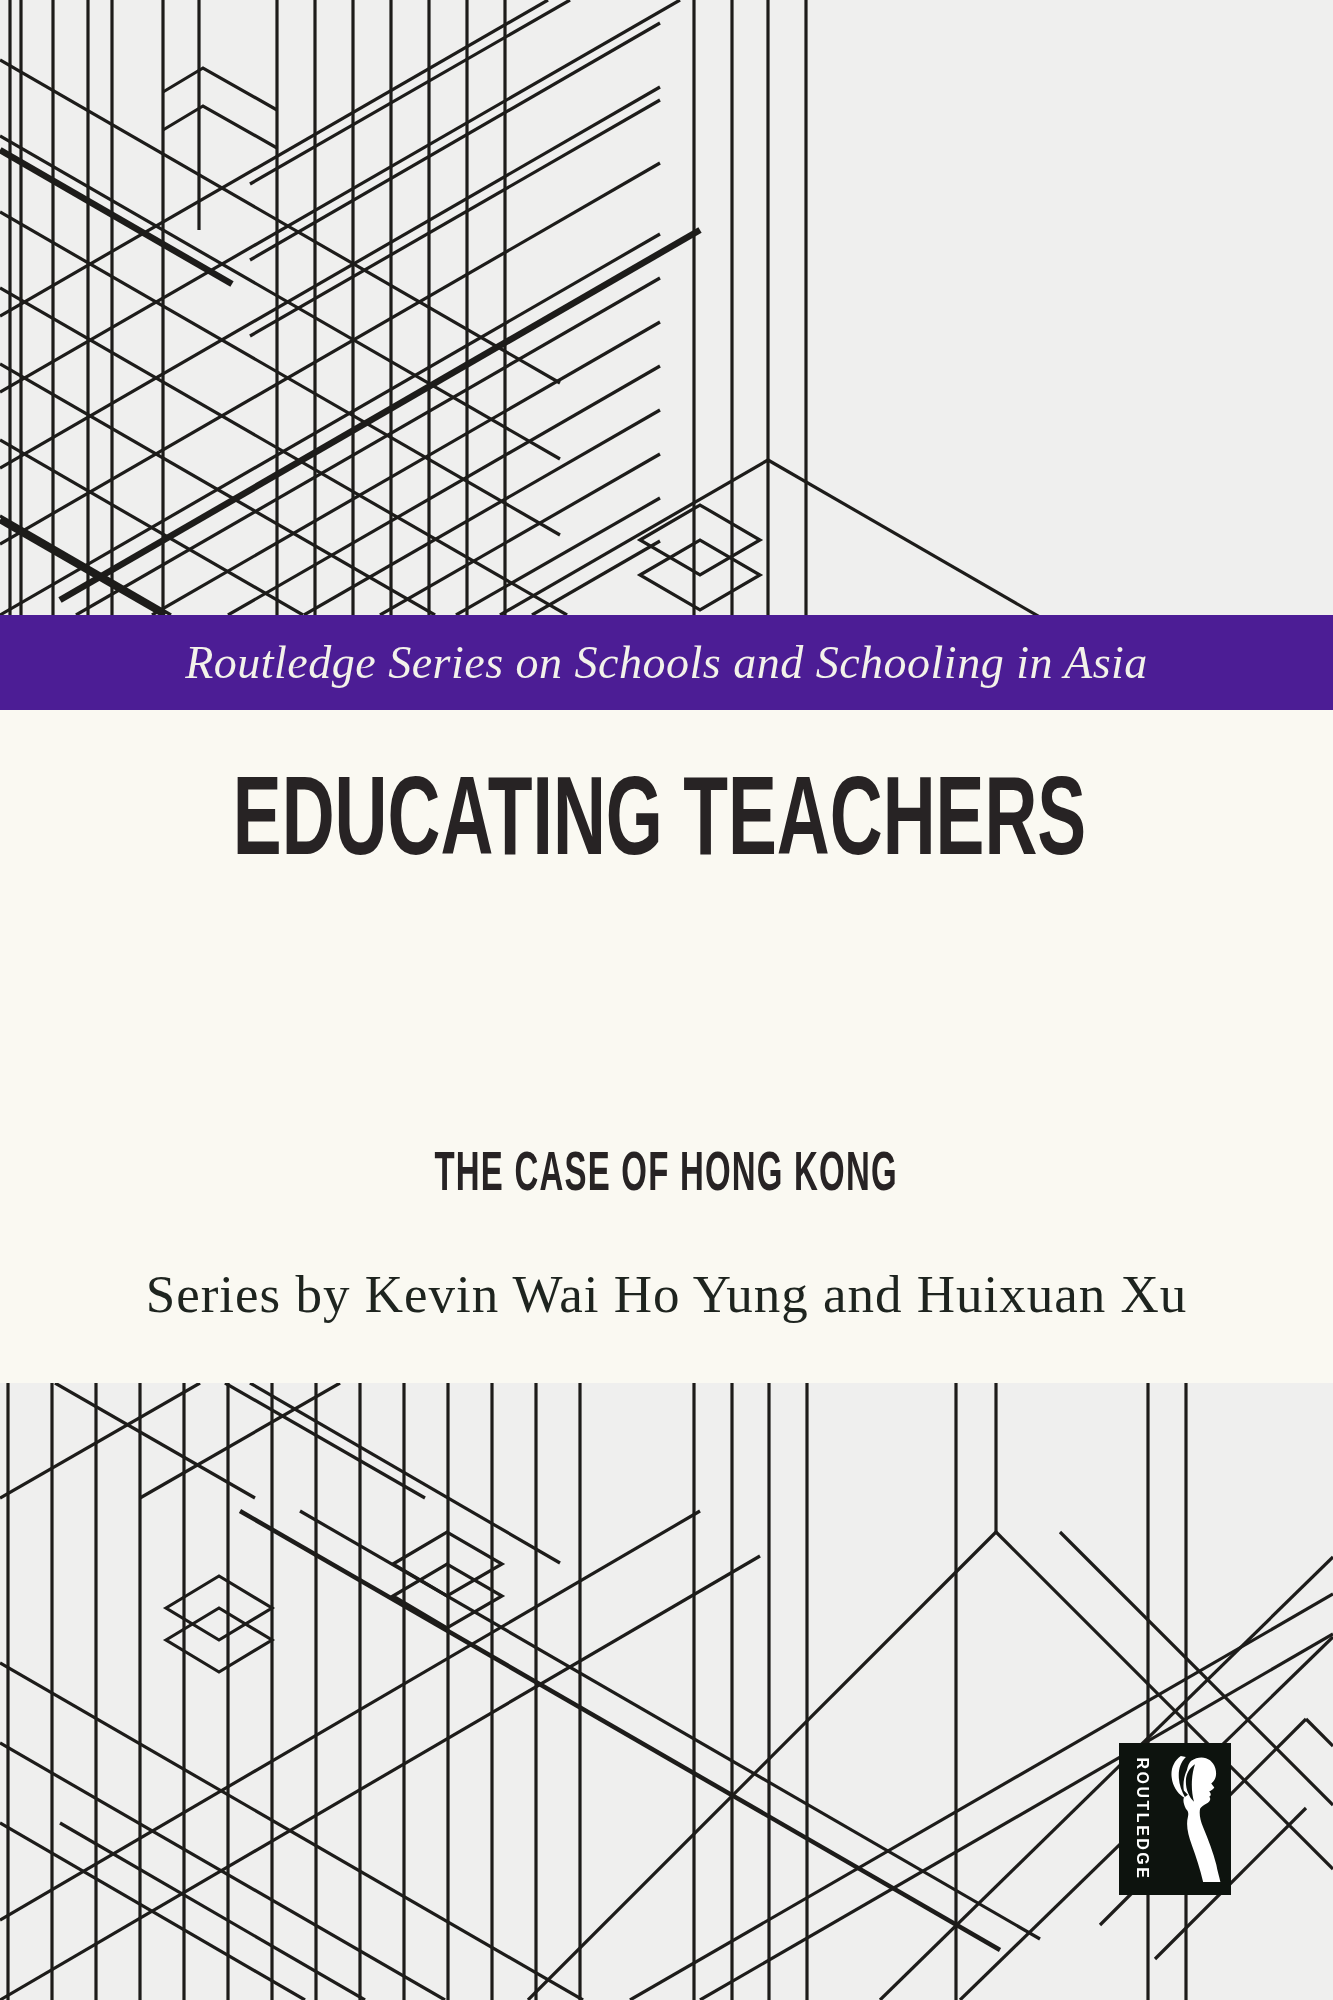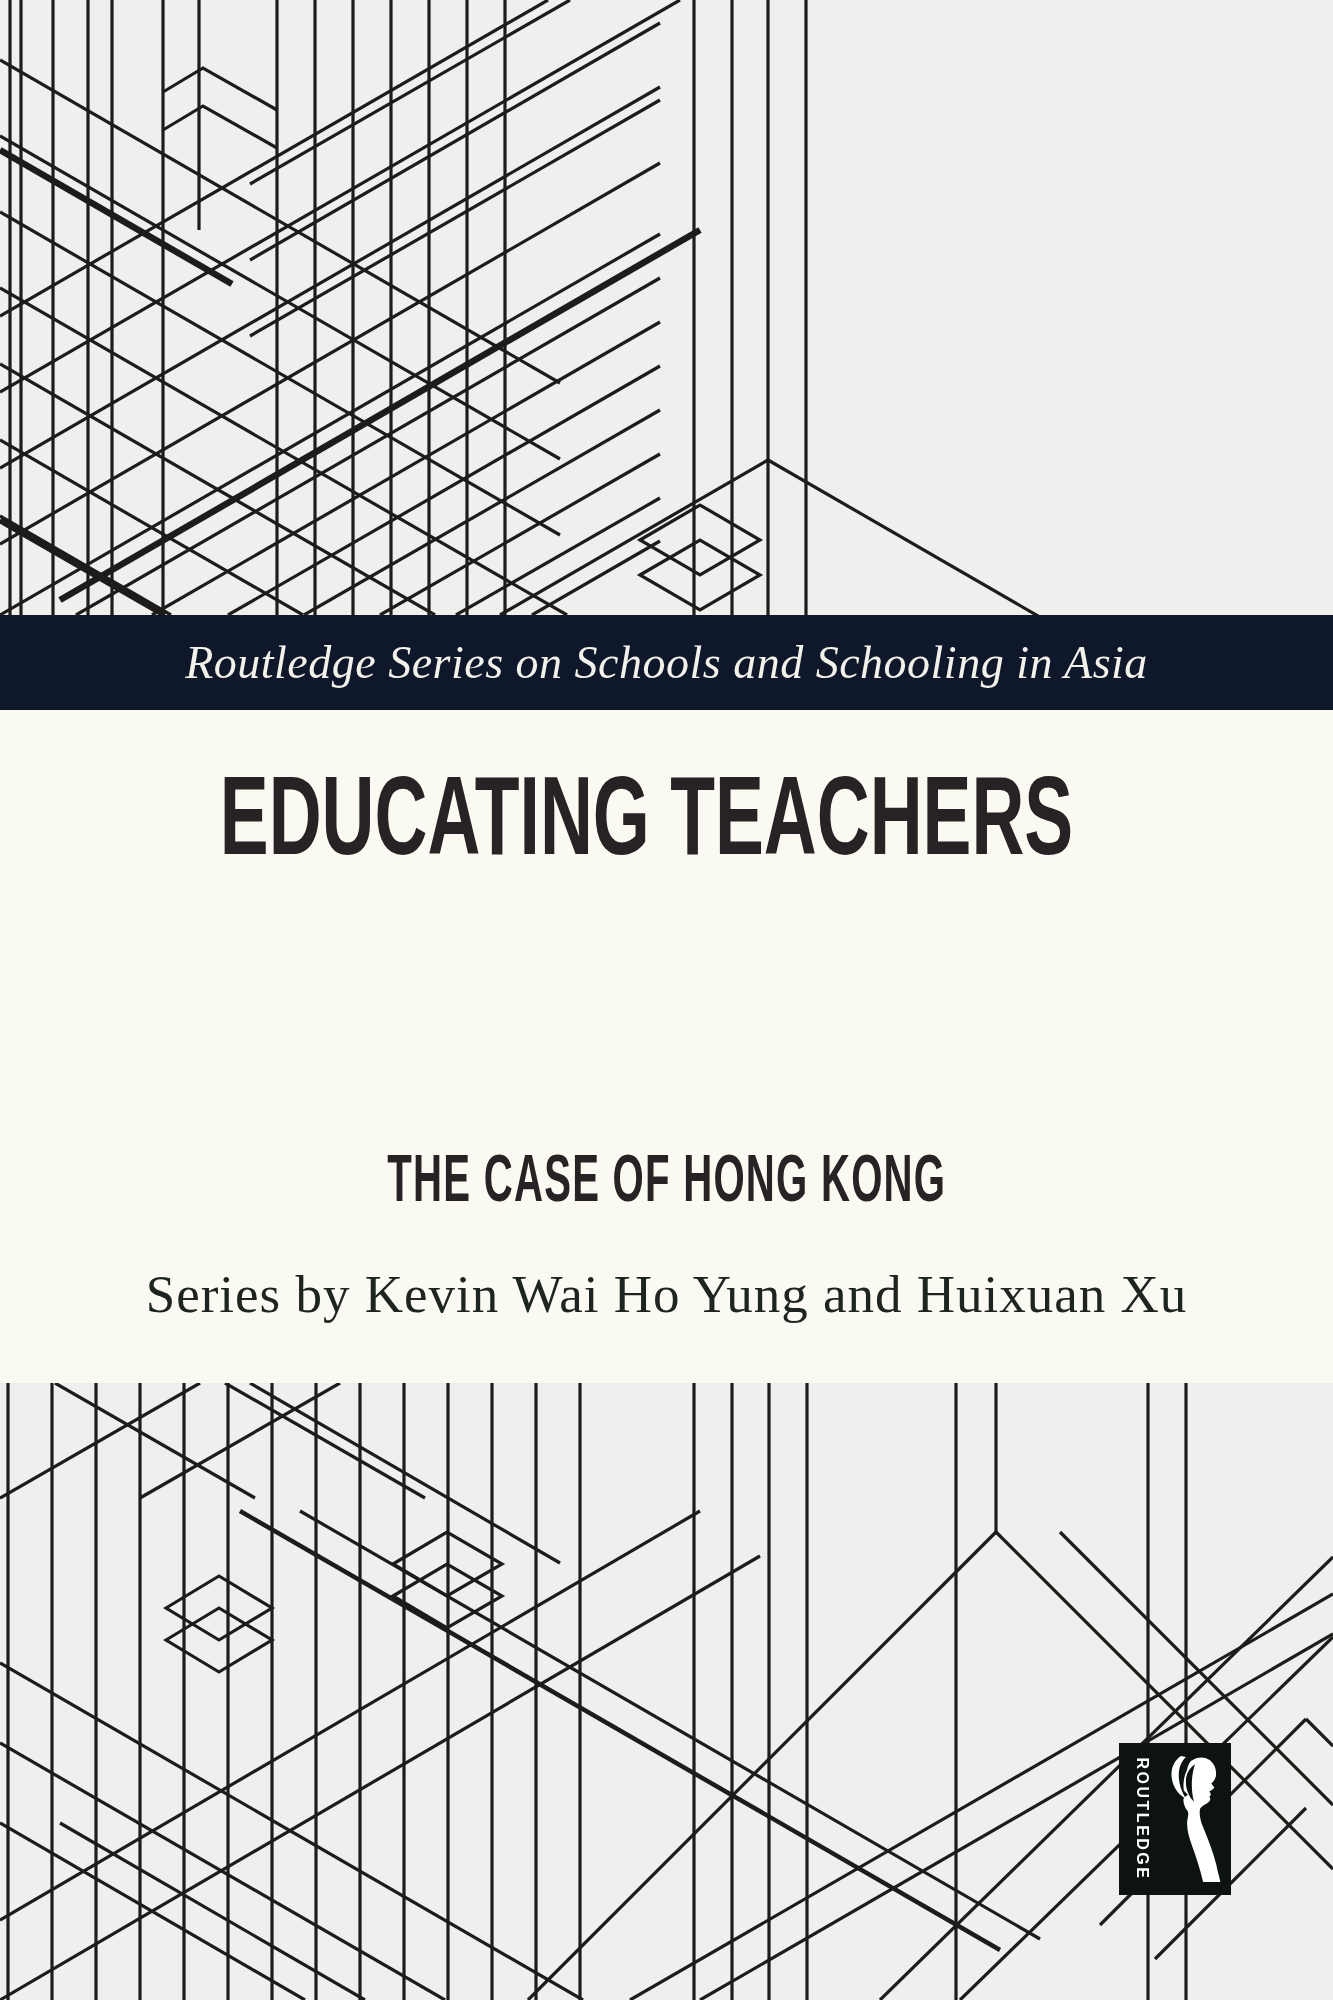--- a/index.html
+++ b/index.html
@@ -9,31 +9,31 @@
   
   .pattern{position:absolute;left:0;width:1333px;background:#efefee;overflow:hidden;}
   .pattern.top{top:0;height:615px;}
   .pattern.bottom{top:1383px;height:617px;}
   .pattern svg{display:block;}
   .art line,.art polyline,.art polygon{stroke:#1d1c1a;stroke-width:3.2;fill:none;}
   .art .thick{stroke-width:6.5;}
   .art .semithick{stroke-width:4.5;}
 
   
-  .banner{position:absolute;left:0;top:615px;width:1333px;height:95px;background:#0f172a;
+  .banner{position:absolute;left:0;top:615px;width:1333px;height:95px;background:#4c1d95;
           display:flex;align-items:center;justify-content:center;}
   .banner span{font-family:"Liberation Serif",serif;font-style:italic;font-size:46px;
                color:#f3f2ea;letter-spacing:0.5px;white-space:nowrap;}
 
   
-  .title{position:absolute;left:0;top:756px;width:1210px;text-align:center;
+  .title{position:absolute;left:13px;top:756px;width:1210px;text-align:center;
          font-weight:bold;font-size:111px;line-height:120px;color:#272324;}
   .title .cond{display:inline-block;transform:scaleX(0.66);transform-origin:50% 50%;white-space:nowrap;}
   .subtitle{position:absolute;left:0;top:1139px;width:1333px;text-align:center;
-            font-weight:bold;font-size:67px;color:#272324;}
+            font-weight:bold;font-size:55px;color:#272324;}
   .subtitle .cond{display:inline-block;transform:scaleX(0.60);transform-origin:50% 50%;
                   white-space:nowrap;letter-spacing:2px;}
   .editors{position:absolute;left:0;top:1264px;width:1333px;text-align:center;
            font-family:"Liberation Serif",serif;font-size:53px;color:#1e241f;
            letter-spacing:1px;white-space:nowrap;}
 
   
   .logo{position:absolute;left:1119px;top:1743px;width:112px;height:152px;background:#0d130e;}
   .logo-label{position:absolute;left:23px;top:50%;transform:translate(-50%,-50%) rotate(90deg);
               transform-origin:center;color:#ffffff;font-weight:bold;font-size:16px;

